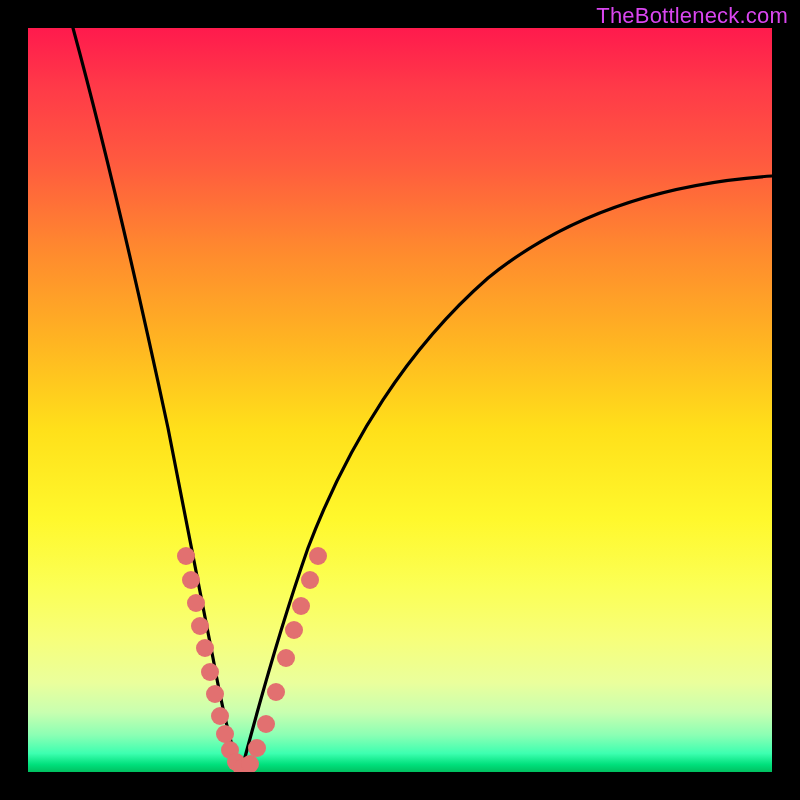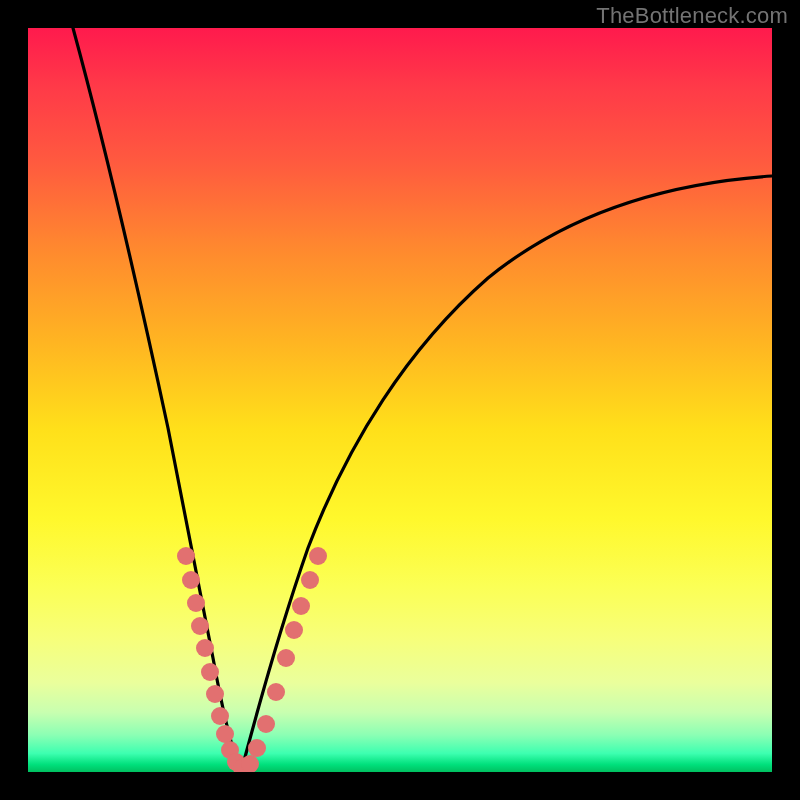--- a/index.html
+++ b/index.html
@@ -49,21 +49,21 @@
       #8cffb4 95%,
       #3dffb0 97.5%,
       #00e07c 99%,
       #00c060 100%
     );
   }
   .watermark {
     position: absolute;
     top: 3px;
     right: 12px;
-    color: #737373;
+    color: #d946ef;
     font-size: 22px;
     letter-spacing: 0.2px;
     font-weight: 500;
     user-select: none;
   }
   svg.curves {
     position: absolute;
     top: 0;
     left: 0;
     width: 100%;

